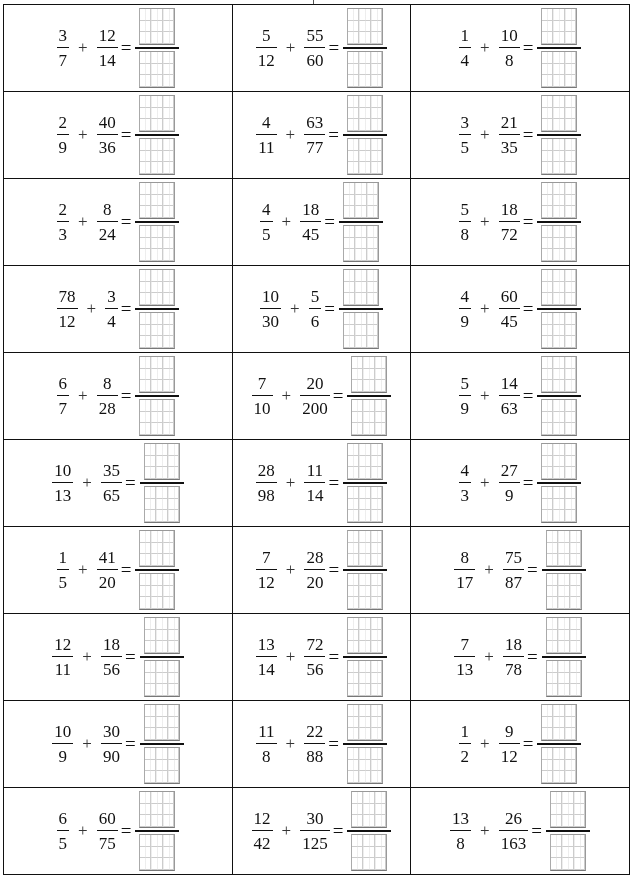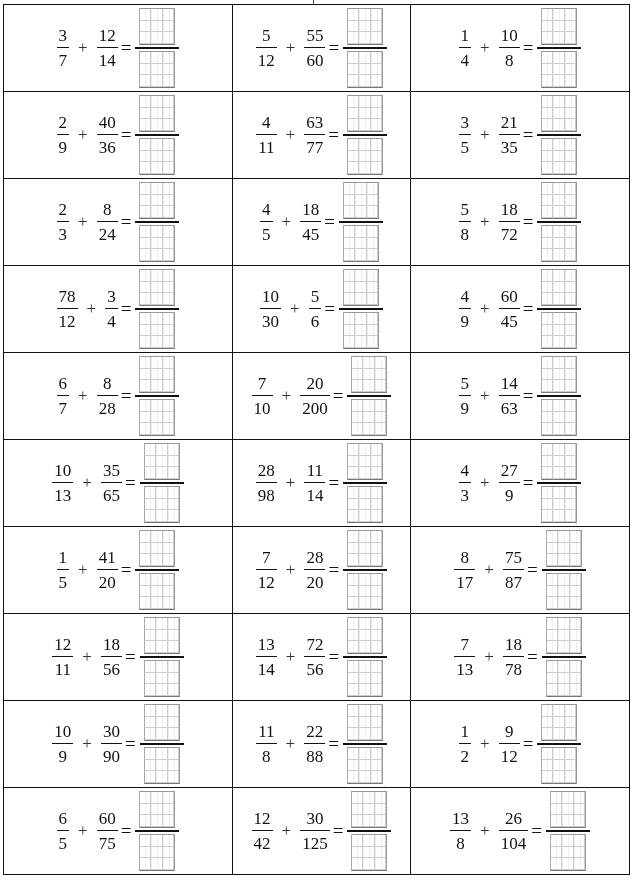--- a/index.html
+++ b/index.html
@@ -693,21 +693,21 @@
     <div class="expr">
       <span class="frac">
         <span class="num">13</span>
         <span class="bar"></span>
         <span class="den">8</span>
       </span>
       <span class="op">+</span>
       <span class="frac">
         <span class="num">26</span>
         <span class="bar"></span>
-        <span class="den">104</span>
+        <span class="den">163</span>
       </span>
       <span class="eq">=</span>
       <span class="ans">
         <span class="box"></span>
         <span class="line"></span>
         <span class="box"></span>
       </span>
     </div>
   </td>
 </tr>

